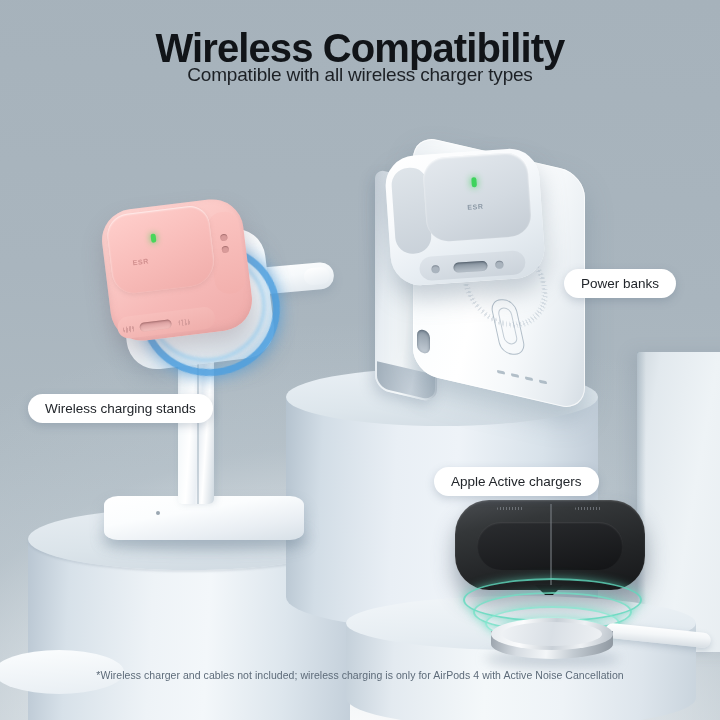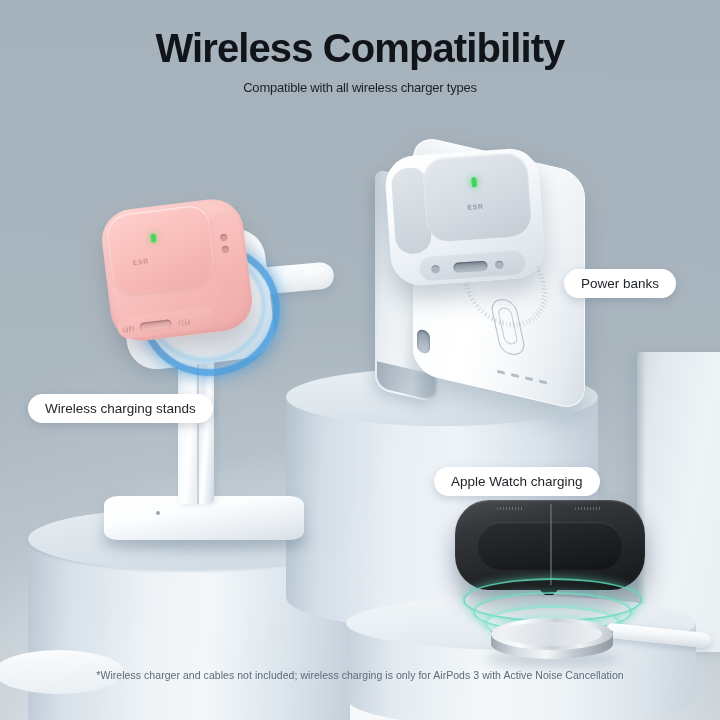--- a/index.html
+++ b/index.html
@@ -237,22 +237,22 @@
 
   
   #cable{position:absolute;left:150px;top:128px;width:106px;height:15px;
     border-radius:8px;transform:rotate(6deg);
     background:linear-gradient(178deg,#ffffff 0%,#f3f6f8 46%,#d6dde3 100%);
     box-shadow:0 3px 6px rgba(110,130,148,.3);}
 
   
   #title{position:absolute;left:0;top:26px;width:720px;text-align:center;
     font-size:40px;font-weight:700;letter-spacing:-.9px;color:#111418;}
-  #subtitle{position:absolute;left:0;top:80px;width:720px;text-align:center;
-    font-size:13px;font-weight:400;letter-spacing:-.2px;color:#1c2025;}
+  #subtitle{position:absolute;left:0;top:64px;width:720px;text-align:center;
+    font-size:19px;font-weight:400;letter-spacing:-.2px;color:#1c2025;}
   #disclaimer{position:absolute;left:0;top:669px;width:720px;text-align:center;
     font-size:10.5px;color:#5d6b79;letter-spacing:.05px;}
 
   
   .pill{position:absolute;display:inline-flex;align-items:center;justify-content:center;
     height:29px;padding:0 17px;border-radius:15px;background:#ffffff;
     font-size:13.5px;color:#22262b;white-space:nowrap;
     box-shadow:0 3px 9px rgba(90,110,130,.26);}
   #pill-stands{left:28px;top:394px;}
   #pill-banks{left:564px;top:269px;}
@@ -352,17 +352,17 @@
       <div class="disc"></div>
       <div class="inner"></div>
     </div>
   </div>
 
   <div id="title">Wireless Compatibility</div>
   <div id="subtitle">Compatible with all wireless charger types</div>
 
   <div class="pill" id="pill-banks">Power banks</div>
   <div class="pill" id="pill-stands">Wireless charging stands</div>
-  <div class="pill" id="pill-watch">Apple Watch charging</div>
-
-  <div id="disclaimer">*Wireless charger and cables not included; wireless charging is only for AirPods 3 with Active Noise Cancellation</div>
+  <div class="pill" id="pill-watch">Apple Active chargers</div>
+
+  <div id="disclaimer">*Wireless charger and cables not included; wireless charging is only for AirPods 4 with Active Noise Cancellation</div>
 
 </div>
 
 </body></html>

